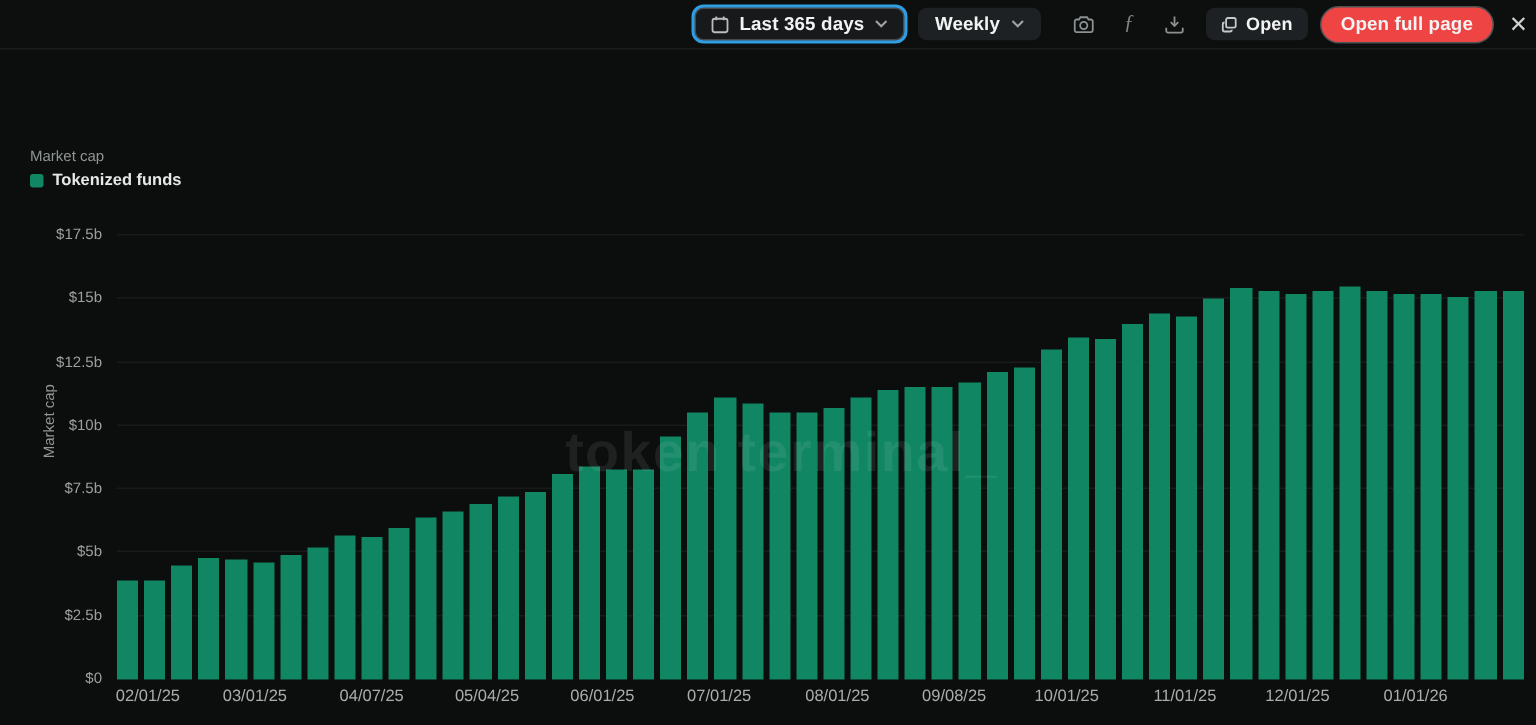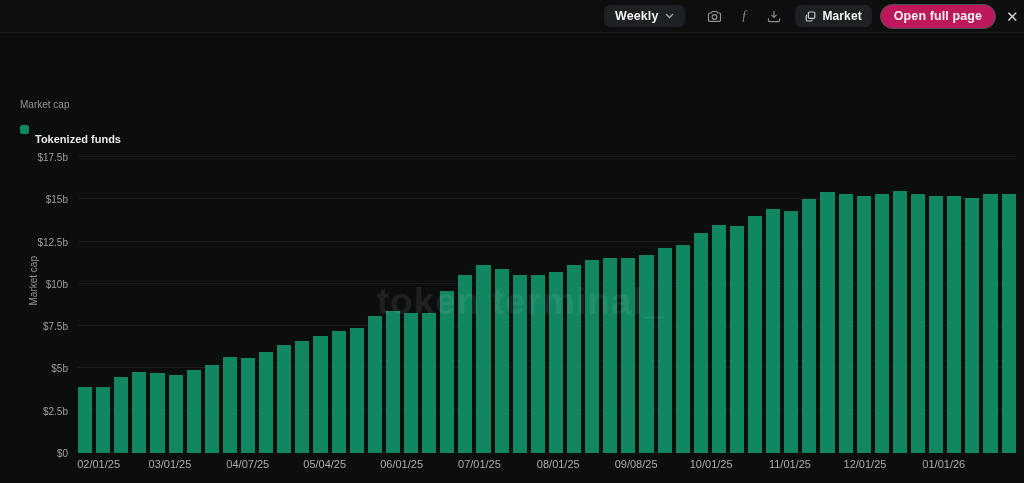--- a/index.html
+++ b/index.html
@@ -32,21 +32,21 @@
   .tb-btn.granularity { margin-right: 14px; }
   .icon-btn {
     width: 24px; height: 24px; display: flex; align-items: center;
     justify-content: center; cursor: pointer; background: transparent;
     border: none; color: #8c9193; margin: 0 3px;
   }
   .fn-glyph { font-family: "Liberation Serif", serif; font-style: italic;
     font-size: 14px; color: #7e8385; }
   .tb-btn.clone { margin-left: 6px; margin-right: 8px; padding: 0 9px; gap: 6px; font-size: 12px; }
   .tb-btn.fullpage {
-    height: 25px; border-radius: 14px; background: #be185d;
+    height: 25px; border-radius: 14px; background: #ef4444;
     border: 1px solid #4d5254; padding: 0 13px; font-size: 12.5px;
     margin-right: 10px;
     text-align: center;
   }
   .close-x {
     color: #cfd2d3; font-size: 15px; line-height: 1; cursor: pointer;
     width: 14px; overflow: hidden; flex: none;
   }
   svg.ic { display: block; }
 
@@ -57,21 +57,21 @@
   }
   #legend-group-label {
     position: absolute; left: 20px; top: 99px;
     font-size: 10px; color: #8f9692;
   }
   #legend-item {
     position: absolute; left: 20px; top: 114px;
     display: flex; align-items: center; gap: 6px;
   }
   #legend-swatch { width: 9px; height: 9px; border-radius: 2px; }
-  #legend-series-label { font-size: 11px; font-weight: 600; color: #e6e8e7; margin-top: 19px; }
+  #legend-series-label { font-size: 11px; font-weight: 600; color: #e6e8e7; }
 
   
   #y-axis-title {
     position: absolute; left: 9px; top: 300px;
     transform: rotate(-90deg) translateX(50%); transform-origin: center;
     font-size: 10px; color: #8f9692; white-space: nowrap;
   }
   #plot-area {
     position: absolute; left: 78px; top: 140px;
     width: 938px; height: 313px;
@@ -102,20 +102,35 @@
     font-size: 11px; color: #a9aeab; white-space: nowrap;
   }
 </style>
 </head>
 <body>
 
 <div id="page">
 
   <div id="topbar">
 
+    <div class="tb-btn range">
+      <span>
+        <svg class="ic" width="12" height="13" viewBox="0 0 12 13" fill="none" stroke="#b9bdbe" stroke-width="1.2">
+          <rect x="1" y="2.5" width="10" height="9" rx="1.5"></rect>
+          <line x1="3.5" y1="1" x2="3.5" y2="3.5"></line>
+          <line x1="8.5" y1="1" x2="8.5" y2="3.5"></line>
+        </svg>
+      </span>
+      <span>Last 365 days</span>
+      <span>
+        <svg class="ic" width="9" height="6" viewBox="0 0 9 6" fill="none" stroke="#9fa4a6" stroke-width="1.4">
+          <polyline points="1,1 4.5,4.5 8,1"></polyline>
+        </svg>
+      </span>
+    </div>
 
     <div class="tb-btn granularity">
       <span>Weekly</span>
       <span>
         <svg class="ic" width="9" height="6" viewBox="0 0 9 6" fill="none" stroke="#9fa4a6" stroke-width="1.4">
           <polyline points="1,1 4.5,4.5 8,1"></polyline>
         </svg>
       </span>
     </div>
 
@@ -142,21 +157,21 @@
       </span>
     </button>
 
     <div class="tb-btn clone">
       <span>
         <svg class="ic" width="11" height="11" viewBox="0 0 11 11" fill="none" stroke="#c6cacb" stroke-width="1.2">
           <rect x="3.4" y="1" width="6.4" height="6.4" rx="1.2"></rect>
           <path d="M7.2 9.8 a1.2 1.2 0 0 1-1.2 1.2 h-3.6 a1.2 1.2 0 0 1-1.2-1.2 v-3.6 a1.2 1.2 0 0 1 1.2-1.2" transform="translate(0,-1)"></path>
         </svg>
       </span>
-      <span>Market</span>
+      <span>Open</span>
     </div>
 
     <div class="tb-btn fullpage">
       <span>Open full page</span>
     </div>
 
     <span class="close-x">✕</span>
   </div>
 
 

